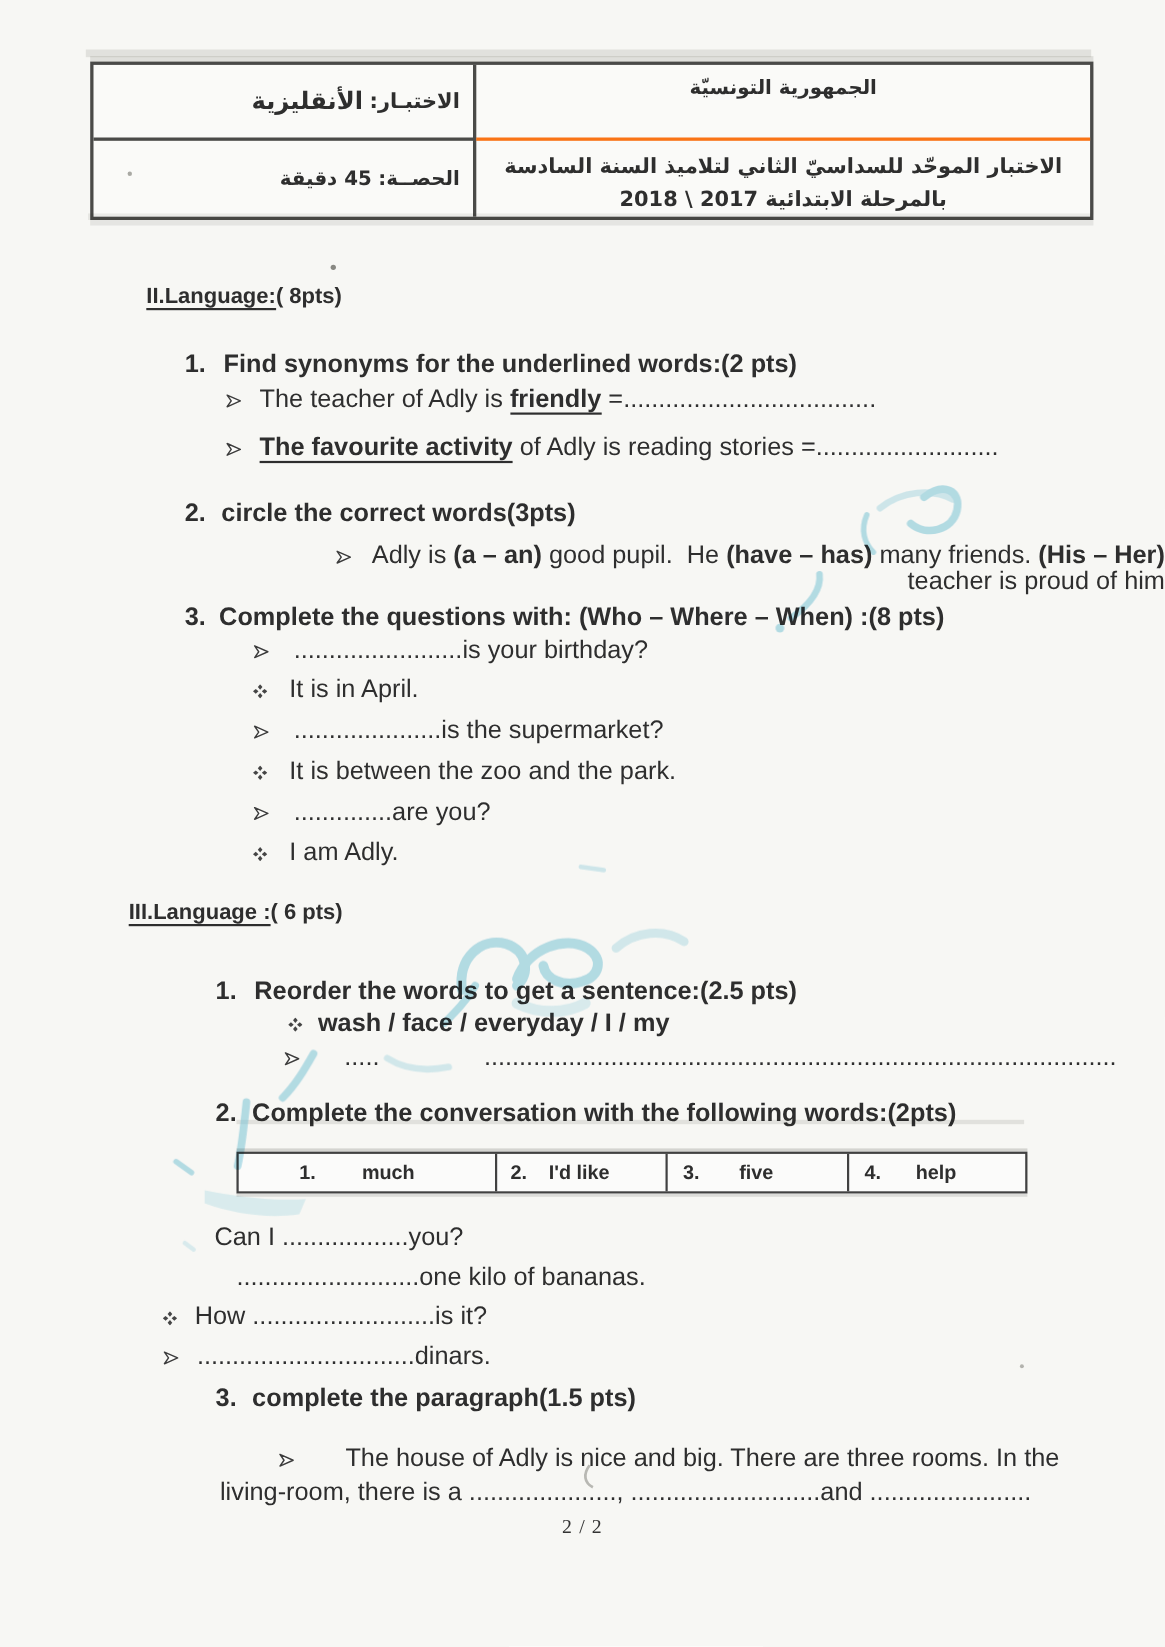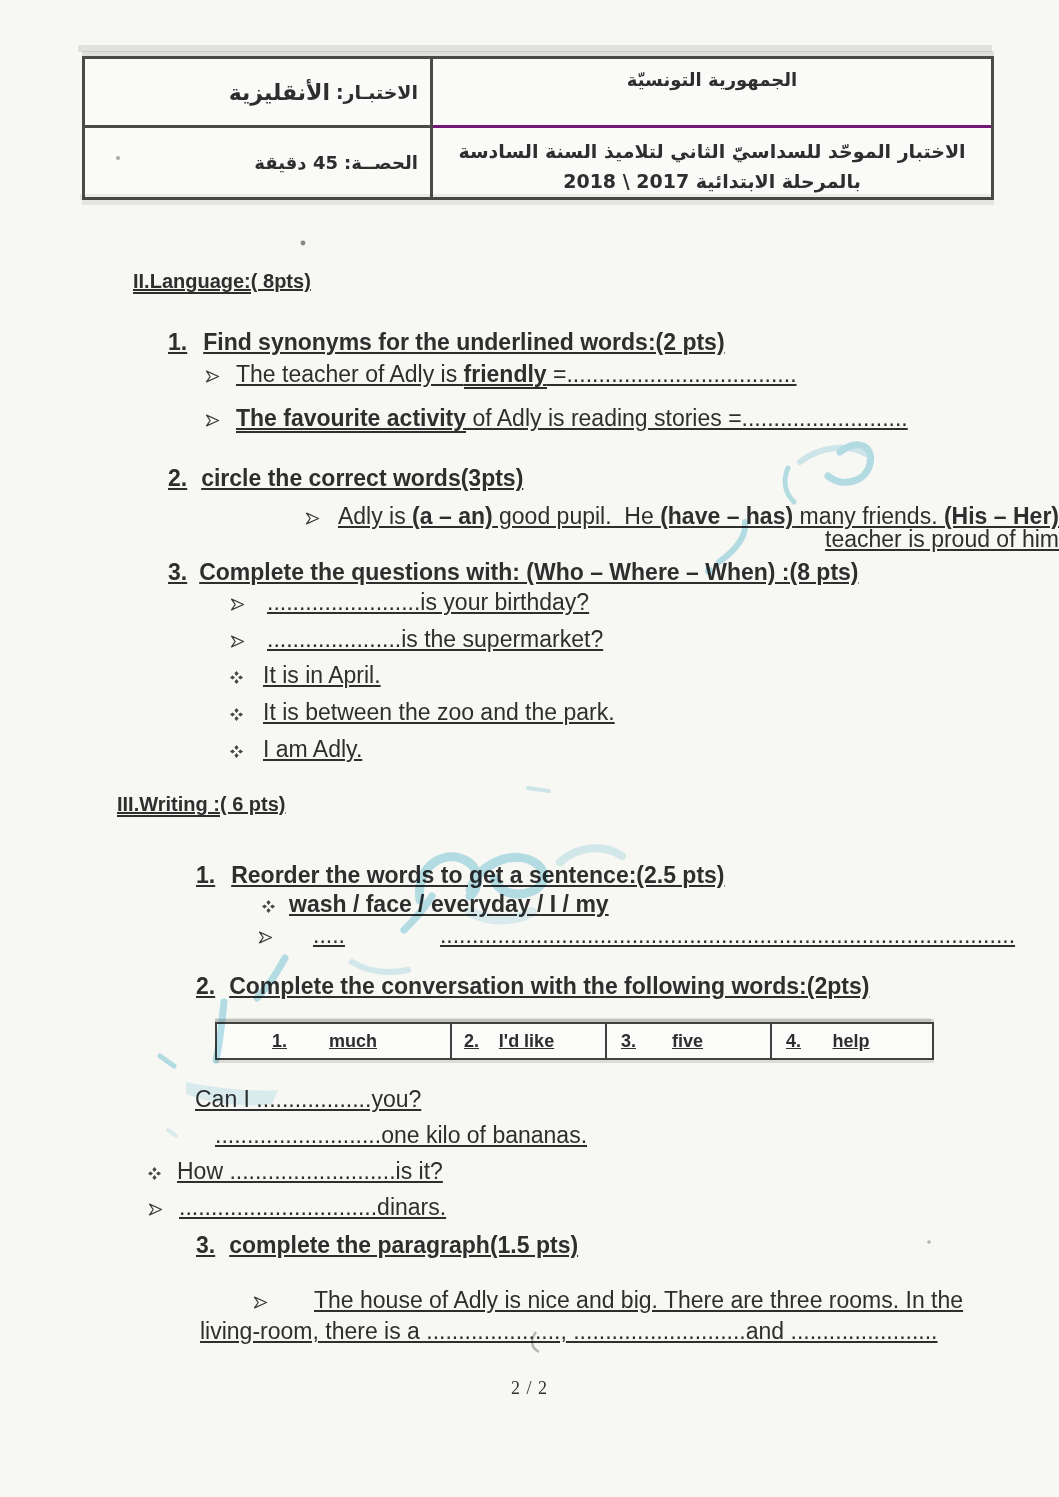--- a/index.html
+++ b/index.html
@@ -8,26 +8,26 @@
   
   .header-box{position:absolute;left:82px;top:56px;width:906px;height:138px;
               border:3px solid #4a4a48;display:grid;
               grid-template-columns:348px 1fr;grid-template-rows:69px 1fr;
               background:rgba(255,255,255,.4);box-shadow:0 -5px 0 rgba(150,150,145,.25),0 5px 0 rgba(150,150,145,.18);}
   .hc{font-family:"DejaVu Sans",sans-serif;}
   .hc-lt{grid-area:1/1;border-right:3px solid #4a4a48;border-bottom:3px solid #4a4a48;
          display:flex;align-items:center;padding:0 12px;font-size:19px;font-weight:700;}
   .hc-lb{grid-area:2/1;border-right:3px solid #4a4a48;display:flex;align-items:center;
          padding:0 12px;font-size:18px;font-weight:700;}
-  .hc-rt{grid-area:1/2;border-bottom:3px solid #701a75;text-align:center;padding-top:7px;
+  .hc-rt{grid-area:1/2;border-bottom:3px solid #f97316;text-align:center;padding-top:7px;
          font-size:18px;font-weight:700;line-height:27px;}
   .hc-rb{grid-area:2/2;text-align:center;padding-top:8px;font-size:19px;font-weight:800;line-height:30px;}
   .exam-value{font-size:22px;font-weight:800;margin-right:6px;}
   
-  #content{position:absolute;left:0;top:262px;width:100%;text-decoration:underline;}
+  #content{position:absolute;left:0;top:250px;width:100%;}
   .line{line-height:22px;font-size:23px;white-space:pre-wrap;}
   .line .b{font-weight:bold;}
   .line .u{border-bottom:2.2px solid #2e2e2e;}
   .gap{display:inline-block;}
   .ic{display:inline-block;vertical-align:-1px;}
   
   .wb-table{display:flex;border:2.5px solid #414141;height:34px;background:rgba(255,255,255,.5);
             box-shadow:0 -3px 0 rgba(160,160,155,.4),0 3px 0 rgba(160,160,155,.3);}
   .wb-cell{display:flex;align-items:center;font-weight:bold;font-size:18px;
            border-right:2.5px solid #414141;box-sizing:border-box;}
@@ -72,48 +72,51 @@
             <path d="M1.5 1.2 L13.5 6.5 L1.5 11.8 L5.2 6.5 Z" fill="#fcfcfa" stroke="#3c3c3c" stroke-width="1.3" stroke-linejoin="round"></path>
           </svg></span><span class="gap" style="width: 16px;"></span><span class="b u">The favourite activity</span><span> of Adly is reading stories =..........................</span></div>
       <div class="line" style="margin-top: 37px; margin-left: 168px;"><span class="b">2.</span><span class="gap" style="width: 14px;"></span><span class="b">circle the correct words(3pts)</span></div>
       <div class="line" style="margin-top: 16px; margin-left: 230px; text-align: right;"><span class="ic"><svg width="15" height="13" viewBox="0 0 15 13">
             <path d="M1.5 1.2 L13.5 6.5 L1.5 11.8 L5.2 6.5 Z" fill="#fcfcfa" stroke="#3c3c3c" stroke-width="1.3" stroke-linejoin="round"></path>
           </svg></span><span class="gap" style="width: 18px;"></span><span>Adly is </span><span class="b">(a – an)</span><span> good pupil.  He </span><span class="b">(have – has)</span><span> many friends. </span><span class="b">(His – Her)</span><br><span class="gap" style="width: 28px;"></span><span>teacher is proud of him</span></div>
       <div class="line" style="margin-top: 11px; margin-left: 168px;"><span class="b">3.</span><span class="gap" style="width: 12px;"></span><span class="b">Complete the questions with: (Who – Where – When) :(8 pts)</span></div>
       <div class="line" style="margin-top: 8px; margin-left: 230px;"><span class="ic"><svg width="15" height="13" viewBox="0 0 15 13">
             <path d="M1.5 1.2 L13.5 6.5 L1.5 11.8 L5.2 6.5 Z" fill="#fcfcfa" stroke="#3c3c3c" stroke-width="1.3" stroke-linejoin="round"></path>
           </svg></span><span class="gap" style="width: 22px;"></span><span>........................is your birthday?</span></div>
+      <div class="line" style="margin-top: 13px; margin-left: 230px;"><span class="ic"><svg width="13" height="13" viewBox="0 0 13 13">
+            <g fill="#454545">
+              <path d="M6.5 0 L8.6 2.5 L6.5 5 L4.4 2.5 Z"></path>
+              <path d="M6.5 8 L8.6 10.5 L6.5 13 L4.4 10.5 Z"></path>
+              <path d="M0 6.5 L2.5 4.4 L5 6.5 L2.5 8.6 Z"></path>
+              <path d="M8 6.5 L10.5 4.4 L13 6.5 L10.5 8.6 Z"></path>
+            </g>
+          </svg></span><span class="gap" style="width: 20px;"></span><span>It is in April.</span></div>
       <div class="line" style="margin-top: 14px; margin-left: 230px;"><span class="ic"><svg width="15" height="13" viewBox="0 0 15 13">
             <path d="M1.5 1.2 L13.5 6.5 L1.5 11.8 L5.2 6.5 Z" fill="#fcfcfa" stroke="#3c3c3c" stroke-width="1.3" stroke-linejoin="round"></path>
           </svg></span><span class="gap" style="width: 22px;"></span><span>.....................is the supermarket?</span></div>
-      <div class="line" style="margin-top: 13px; margin-left: 230px;"><span class="ic"><svg width="13" height="13" viewBox="0 0 13 13">
-            <g fill="#454545">
-              <path d="M6.5 0 L8.6 2.5 L6.5 5 L4.4 2.5 Z"></path>
-              <path d="M6.5 8 L8.6 10.5 L6.5 13 L4.4 10.5 Z"></path>
-              <path d="M0 6.5 L2.5 4.4 L5 6.5 L2.5 8.6 Z"></path>
-              <path d="M8 6.5 L10.5 4.4 L13 6.5 L10.5 8.6 Z"></path>
-            </g>
-          </svg></span><span class="gap" style="width: 20px;"></span><span>It is in April.</span></div>
       <div class="line" style="margin-top: 14px; margin-left: 230px;"><span class="ic"><svg width="13" height="13" viewBox="0 0 13 13">
             <g fill="#454545">
               <path d="M6.5 0 L8.6 2.5 L6.5 5 L4.4 2.5 Z"></path>
               <path d="M6.5 8 L8.6 10.5 L6.5 13 L4.4 10.5 Z"></path>
               <path d="M0 6.5 L2.5 4.4 L5 6.5 L2.5 8.6 Z"></path>
               <path d="M8 6.5 L10.5 4.4 L13 6.5 L10.5 8.6 Z"></path>
             </g>
           </svg></span><span class="gap" style="width: 20px;"></span><span>It is between the zoo and the park.</span></div>
+      <div class="line" style="margin-top: 14px; margin-left: 230px;"><span class="ic"><svg width="15" height="13" viewBox="0 0 15 13">
+            <path d="M1.5 1.2 L13.5 6.5 L1.5 11.8 L5.2 6.5 Z" fill="#fcfcfa" stroke="#3c3c3c" stroke-width="1.3" stroke-linejoin="round"></path>
+          </svg></span><span class="gap" style="width: 22px;"></span><span>..............are you?</span></div>
       <div class="line" style="margin-top: 14px; margin-left: 230px;"><span class="ic"><svg width="13" height="13" viewBox="0 0 13 13">
             <g fill="#454545">
               <path d="M6.5 0 L8.6 2.5 L6.5 5 L4.4 2.5 Z"></path>
               <path d="M6.5 8 L8.6 10.5 L6.5 13 L4.4 10.5 Z"></path>
               <path d="M0 6.5 L2.5 4.4 L5 6.5 L2.5 8.6 Z"></path>
               <path d="M8 6.5 L10.5 4.4 L13 6.5 L10.5 8.6 Z"></path>
             </g>
           </svg></span><span class="gap" style="width: 20px;"></span><span>I am Adly.</span></div>
-      <div class="line" style="font-size: 20px; line-height: 25px; margin-top: 31px; margin-left: 117px;"><span class="b u">III.Writing :</span><span class="b">( 6 pts)</span></div>
+      <div class="line" style="font-size: 20px; line-height: 25px; margin-top: 31px; margin-left: 117px;"><span class="b u">III.Language :</span><span class="b">( 6 pts)</span></div>
       <div class="line" style="margin-top: 47px; margin-left: 196px;"><span class="b">1.</span><span class="gap" style="width: 16px;"></span><span class="b">Reorder the words to get a sentence:(2.5 pts)</span></div>
       <div class="line" style="margin-top: 7px; margin-left: 262px;"><span class="ic"><svg width="13" height="13" viewBox="0 0 13 13">
             <g fill="#454545">
               <path d="M6.5 0 L8.6 2.5 L6.5 5 L4.4 2.5 Z"></path>
               <path d="M6.5 8 L8.6 10.5 L6.5 13 L4.4 10.5 Z"></path>
               <path d="M0 6.5 L2.5 4.4 L5 6.5 L2.5 8.6 Z"></path>
               <path d="M8 6.5 L10.5 4.4 L13 6.5 L10.5 8.6 Z"></path>
             </g>
           </svg></span><span class="gap" style="width: 14px;"></span><span class="b">wash / face / everyday / I / my</span></div>
       <div class="line" style="margin-top: 8px; margin-left: 258px;"><span class="ic"><svg width="15" height="13" viewBox="0 0 15 13">

